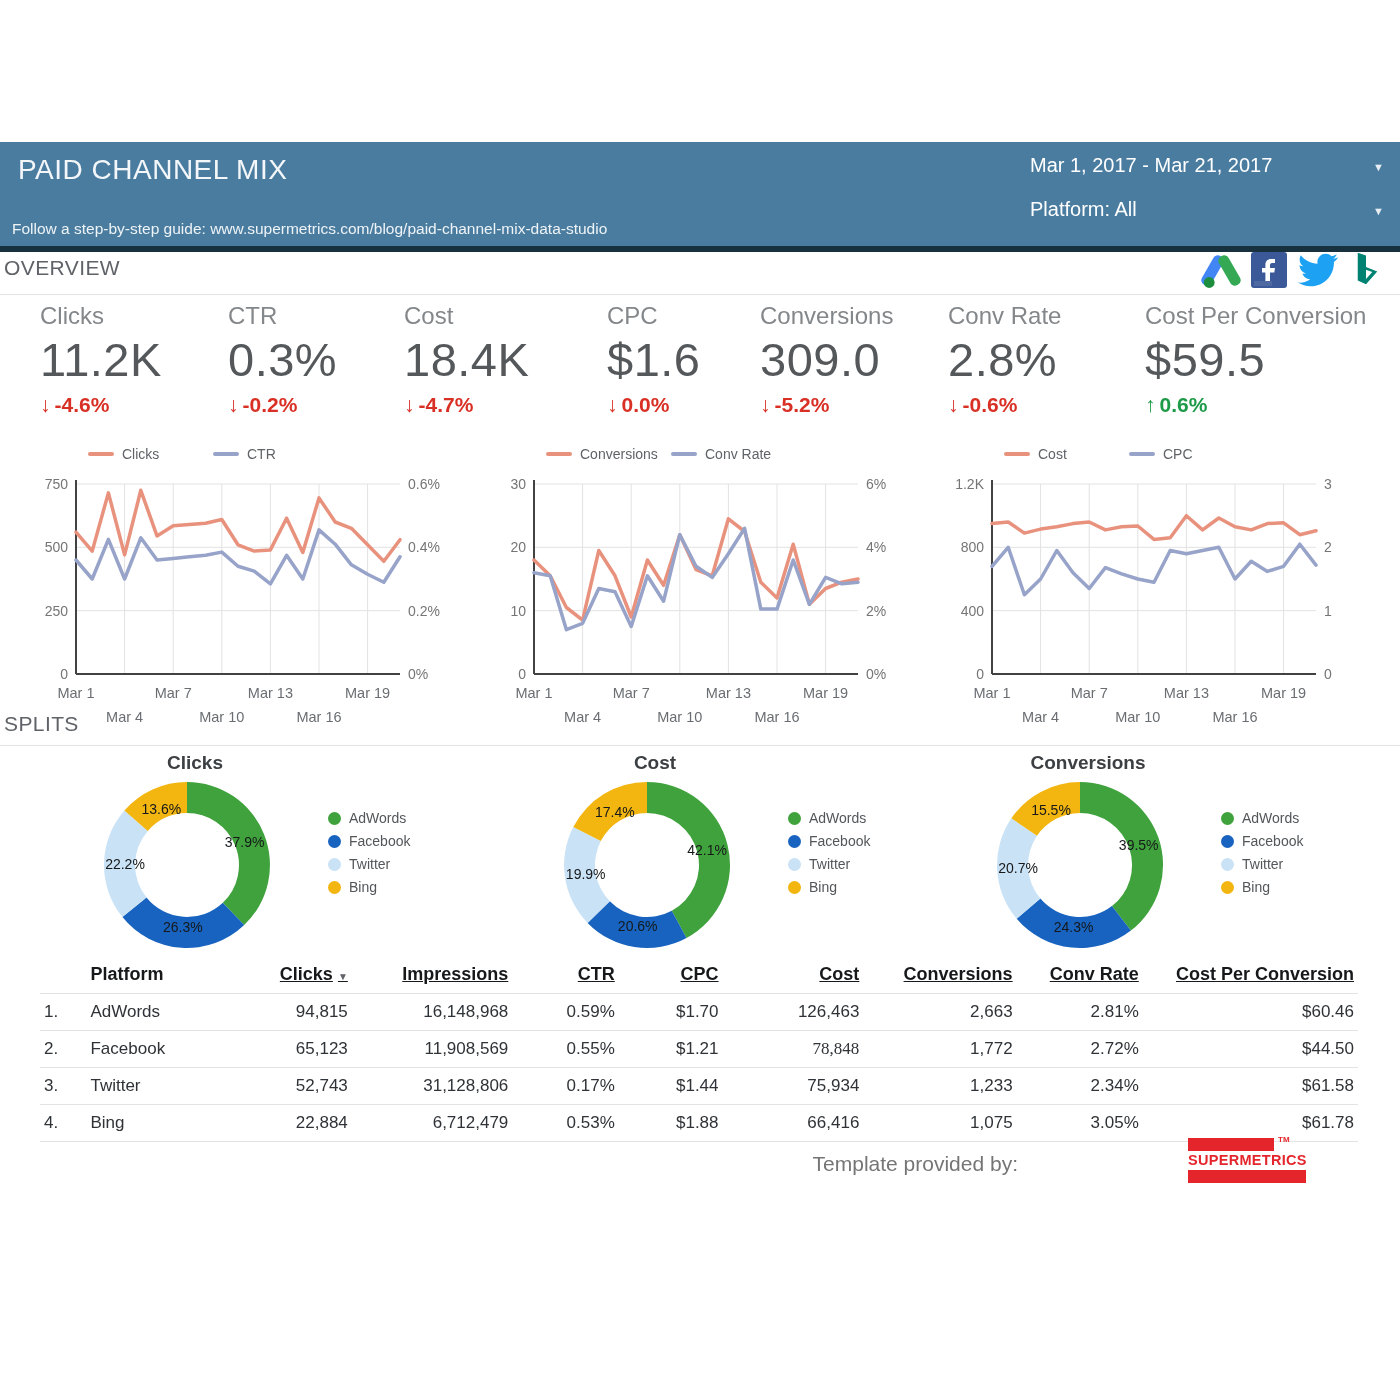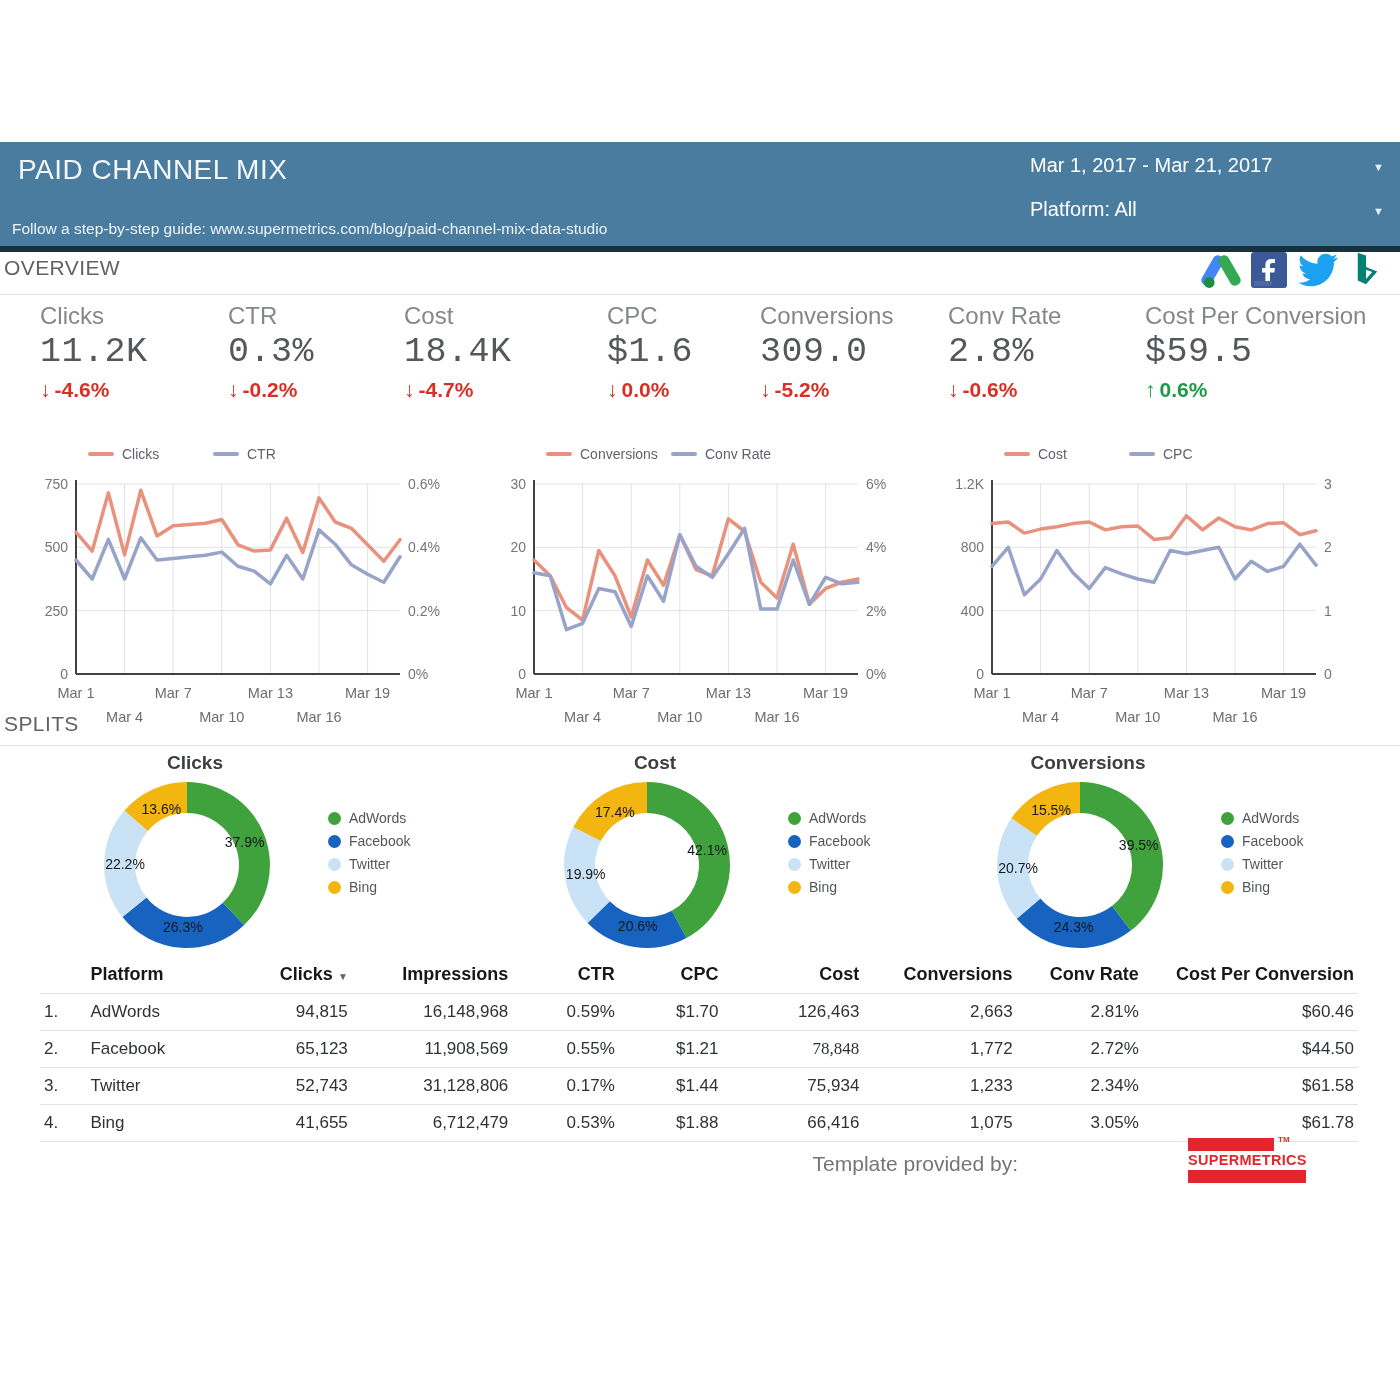--- a/index.html
+++ b/index.html
@@ -21,41 +21,41 @@
   .sec-line{position:absolute;left:0;width:1400px;height:1px;background:#e4e4e4;}
   .line-overview{top:294px;}
   .line-splits{top:745px;}
   
   .platform-icons{position:absolute;right:16px;top:250px;display:flex;gap:9px;align-items:center;}
   .platform-icons svg{display:block;}
   
   .kpi-row{position:absolute;left:0;top:302px;width:1400px;height:130px;}
   .kpi{position:absolute;top:0;}
   .kpi-label{font-size:24px;color:#84878a;margin-bottom:2px;}
-  .kpi-value{font-size:35px;color:#55585b;letter-spacing:.5px;font-family:Liberation Mono, monospace;}
+  .kpi-value{font-size:47px;color:#55585b;letter-spacing:.5px;}
   .kpi-delta{font-size:21px;margin-top:6px;font-weight:bold;}
   .delta-down{color:#d93025;}
   .delta-up{color:#1d9a47;}
   .kpi-delta .arrow{font-weight:bold;margin-right:4px;}
   
   .linechart-block{position:absolute;top:442px;width:430px;height:295px;}
   
   .donut-block{position:absolute;top:752px;width:430px;height:200px;}
   .donut-title{position:absolute;top:0;left:35px;width:200px;text-align:center;font-size:19px;font-weight:bold;color:#3c4043;}
   .donut-svg{position:absolute;left:38px;top:24px;}
   .donut-legend{position:absolute;left:268px;top:58px;display:flex;flex-direction:column;gap:7px;}
   .legend-item{display:flex;align-items:center;gap:8px;font-size:14px;color:#53575a;}
   .legend-dot{width:13px;height:13px;border-radius:50%;flex:0 0 auto;}
   
   .data-table{position:absolute;left:40px;top:956px;width:1318px;border-collapse:collapse;}
   .data-table th{font-size:18px;font-weight:bold;color:#17181a;padding:8px 4px;white-space:nowrap;}
   .data-table td{font-size:17px;color:#2f3337;padding:8px 4px;white-space:nowrap;}
   .data-table tbody tr{border-top:1px solid #e3e3e3;}
   .data-table tbody tr:last-child{border-bottom:1px solid #e3e3e3;}
-  .num{text-align:right;}
+  .num{text-align:right;text-decoration:underline;}
   .sort-caret{font-size:10px;color:#5f6368;margin-left:5px;}
   
   .footer{position:absolute;left:0;top:1138px;width:1358px;height:60px;}
   .footer-text{position:absolute;right:340px;top:14px;font-size:21px;color:#757575;}
   .sm-logo{position:absolute;right:52px;top:0;width:118px;height:52px;cursor:pointer;}
   .sm-bar{position:absolute;background:#e4262c;}
   .sm-bar-top{left:0;top:0;width:86px;height:13px;}
   .sm-tm{position:absolute;left:90px;top:-3px;font-size:8px;font-weight:bold;color:#e4262c;}
   .sm-word{position:absolute;left:0;top:14px;width:118px;text-align:center;font-size:14.5px;font-weight:bold;
            color:#e4262c;letter-spacing:.3px;font-family:"Liberation Sans",sans-serif;}
@@ -397,21 +397,21 @@
           <td style="text-align: right;">0.17%</td>
           <td style="text-align: right;">$1.44</td>
           <td style="text-align: right;">75,934</td>
           <td style="text-align: right;">1,233</td>
           <td style="text-align: right;">2.34%</td>
           <td style="text-align: right;">$61.58</td>
         </tr>
         <tr>
           <td style="text-align: left;">4.</td>
           <td style="text-align: left;">Bing</td>
-          <td style="text-align: right;">41,655</td>
+          <td style="text-align: right;">22,884</td>
           <td style="text-align: right;">6,712,479</td>
           <td style="text-align: right;">0.53%</td>
           <td style="text-align: right;">$1.88</td>
           <td style="text-align: right;">66,416</td>
           <td style="text-align: right;">1,075</td>
           <td style="text-align: right;">3.05%</td>
           <td style="text-align: right;">$61.78</td>
         </tr>
       </tbody>
   </table>

